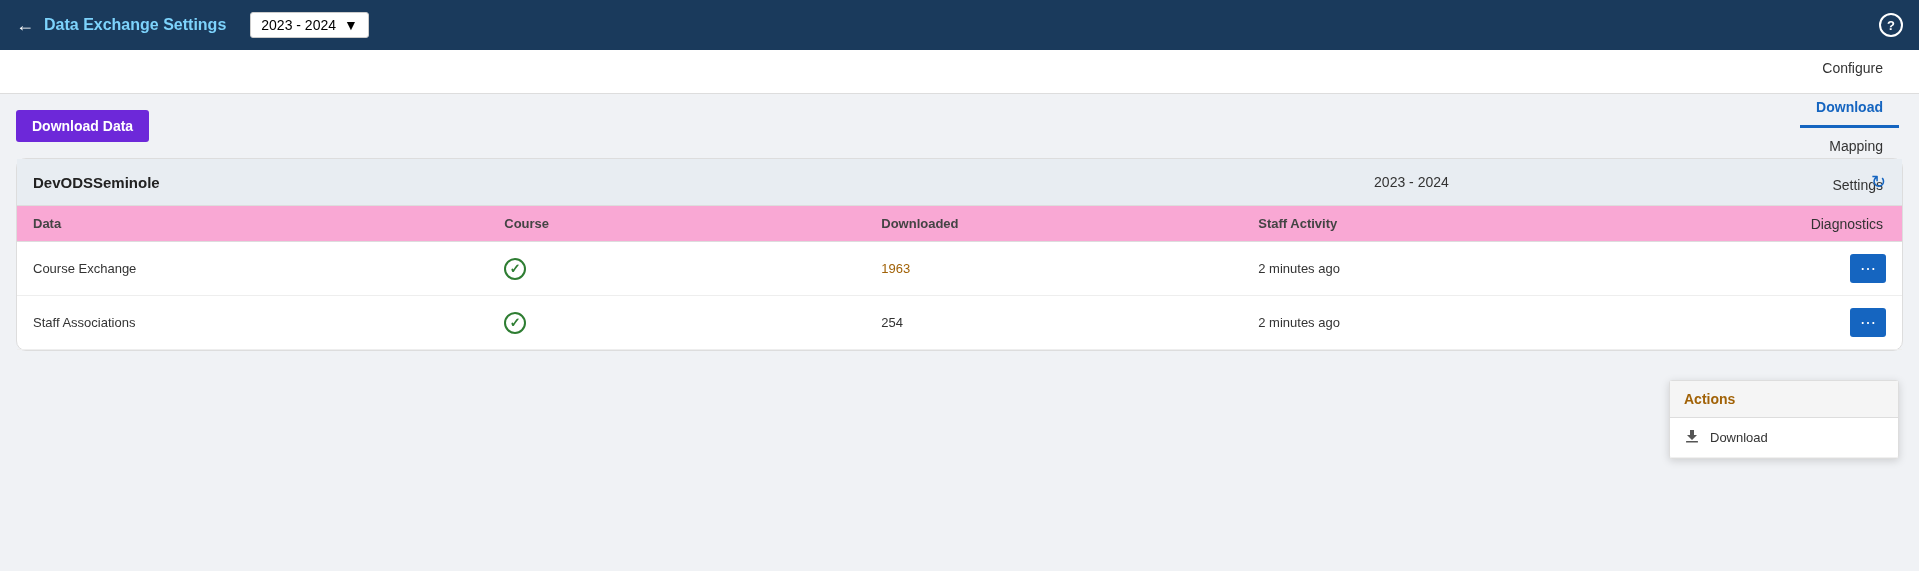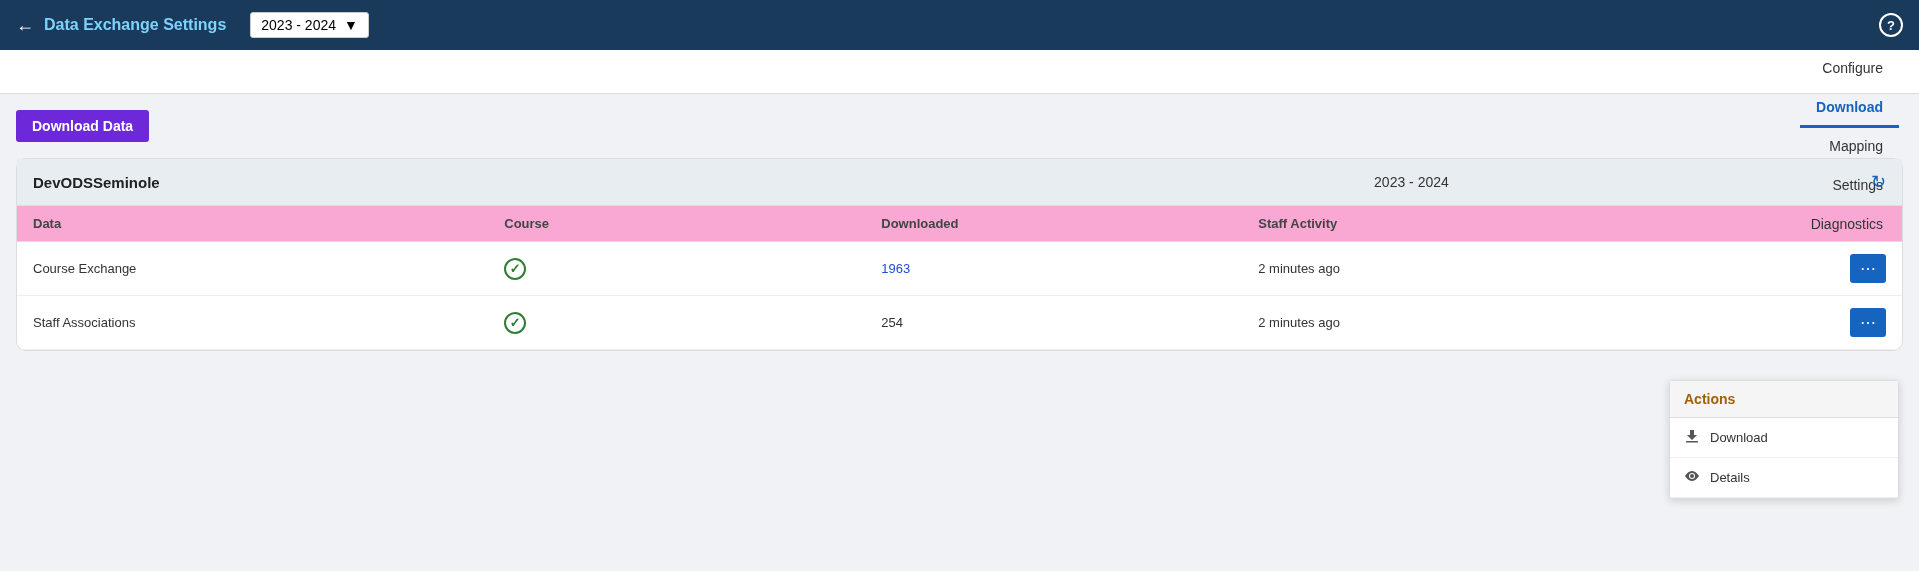--- a/index.html
+++ b/index.html
@@ -268,21 +268,21 @@
           <th class="col-status">Course</th>
           <th class="col-downloaded">Downloaded</th>
           <th class="col-activity">Staff Activity</th>
           <th class="col-action"></th>
         </tr>
       </thead>
       <tbody id="table-body">
           <tr>
             <td>Course Exchange</td>
             <td><span class="check-circle" style="color: rgb(46, 125, 50); border-color: rgb(46, 125, 50);">✓</span></td>
-            <td style="color: #1d4ed8;">1963</td>
+            <td style="color: #a16207;">1963</td>
             <td>2 minutes ago</td>
             <td style="text-align: right;">
               <button class="actions-btn">⋯</button>
             </td>
           </tr>
           <tr>
             <td>Staff Associations</td>
             <td><span class="check-circle" style="color: rgb(46, 125, 50); border-color: rgb(46, 125, 50);">✓</span></td>
             <td>254</td>
             <td>2 minutes ago</td>
@@ -299,21 +299,13 @@
   <div class="actions-dropdown-header">Actions</div>
   <div class="actions-dropdown-item">
     <span class="action-icon">
       <svg width="16" height="16" viewBox="0 0 16 16" fill="#555">
         <path d="M8 12l-5-5h3V2h4v5h3l-5 5z"></path>
         <rect x="2" y="13" width="12" height="1.5" rx="0.5"></rect>
       </svg>
     </span>
     <span>Download</span>
   </div>
-  <div class="actions-dropdown-item">
-    <span class="action-icon">
-      <svg width="16" height="16" viewBox="0 0 16 16" fill="#555">
-        <path d="M8 3C4 3 1 8 1 8s3 5 7 5 7-5 7-5-3-5-7-5zm0 8a3 3 0 1 1 0-6 3 3 0 0 1 0 6zm0-5a2 2 0 1 0 0 4 2 2 0 0 0 0-4z"></path>
-      </svg>
-    </span>
-    <span>Details</span>
-  </div>
 </div>
 
 </body></html>

